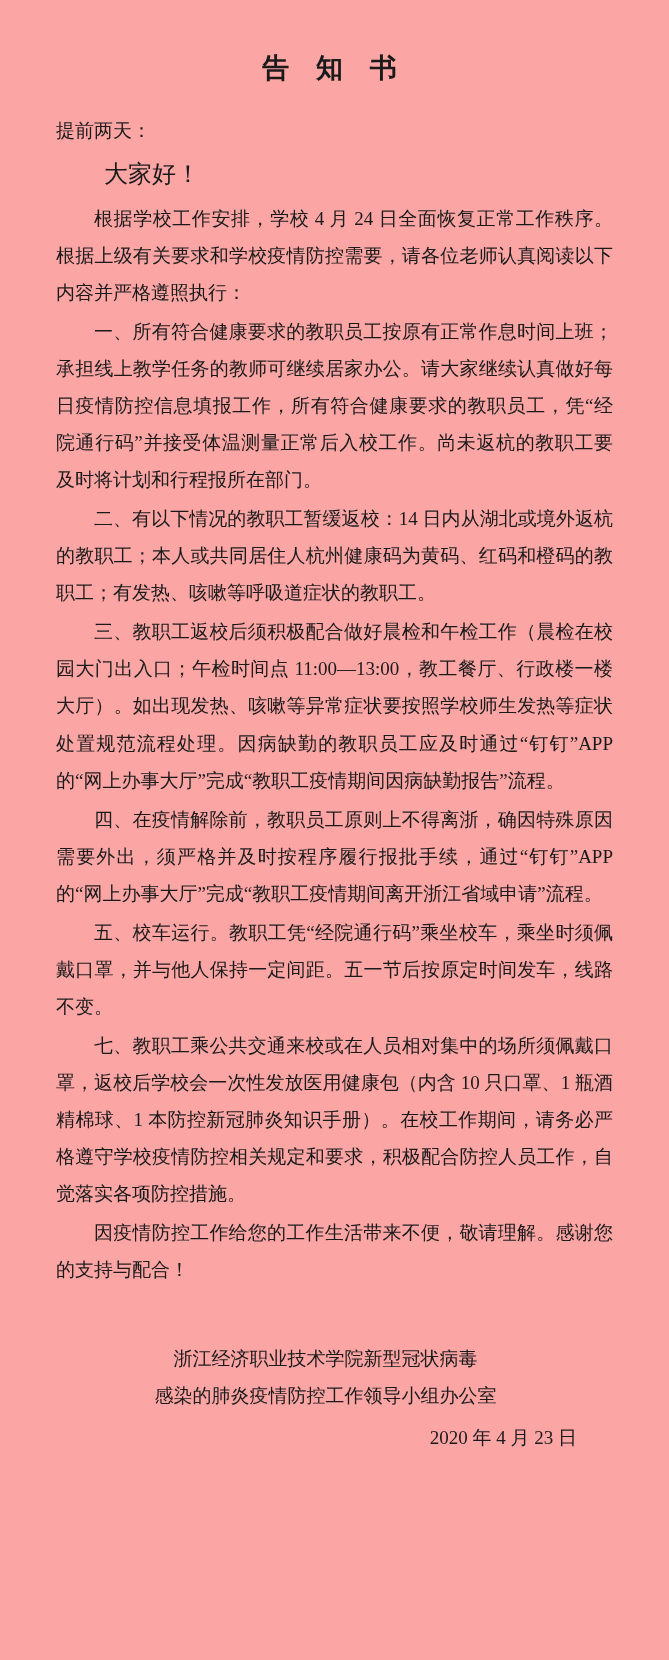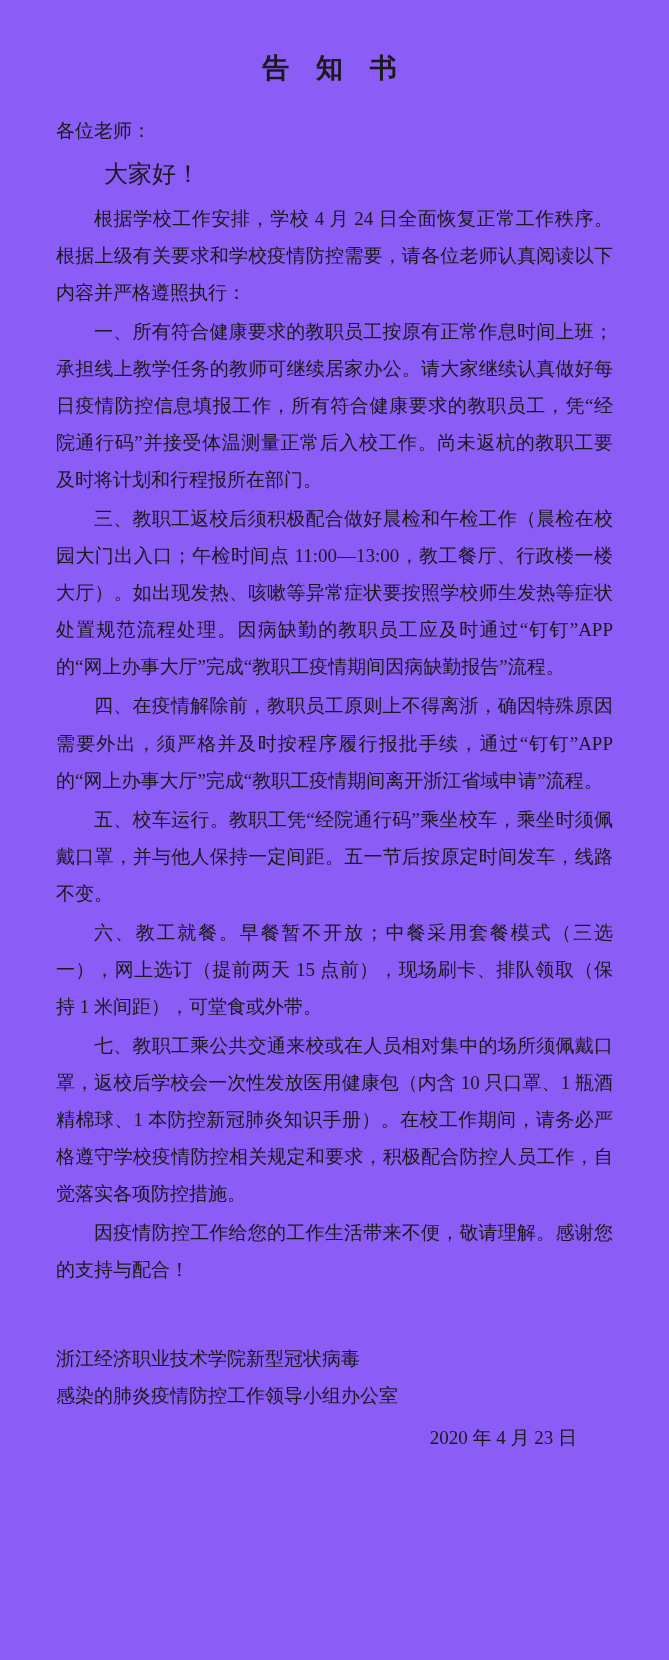--- a/index.html
+++ b/index.html
@@ -11,21 +11,21 @@
     width: 669px;
     min-height: 1660px;
     font-family: "Liberation Serif", "DejaVu Serif", serif;
     color: #1a1a1a;
   }
   .page {
     width: 669px;
     min-height: 1660px;
     box-sizing: border-box;
     padding: 38px 56px 30px 56px;
-    background: #8b5cf6;
+    background: #fca5a5;
   }
   .doc-title {
     text-align: center;
     font-size: 27px;
     font-weight: bold;
     letter-spacing: 10px;
     margin: 12px 0 26px 0;
     font-family: "Liberation Serif", "DejaVu Serif", serif;
   }
   .salutation {
@@ -46,49 +46,49 @@
     margin: 0 0 2px 0;
     text-align: justify;
     text-justify: inter-ideograph;
   }
   .closing {
     margin-top: 52px;
   }
   .sign-line {
     font-size: 19px;
     line-height: 1.95;
-    text-align: left;
+    text-align: center;
     margin: 0;
     padding-right: 18px;
   }
   .sign-date {
     font-size: 19px;
     line-height: 1.95;
     text-align: right;
     margin: 5px 0 0 0;
     padding-right: 36px;
   }
 </style>
 </head>
 <body>
 
 <div class="page">
 
   <h1 class="doc-title">告 知 书</h1>
 
-  <p class="salutation">各位老师：</p>
+  <p class="salutation">提前两天：</p>
 
   <p class="greeting">大家好！</p>
 
   <p class="para">根据学校工作安排，学校 4 月 24 日全面恢复正常工作秩序。根据上级有关要求和学校疫情防控需要，请各位老师认真阅读以下内容并严格遵照执行：</p>
   <p class="para">一、所有符合健康要求的教职员工按原有正常作息时间上班；承担线上教学任务的教师可继续居家办公。请大家继续认真做好每日疫情防控信息填报工作，所有符合健康要求的教职员工，凭“经院通行码”并接受体温测量正常后入校工作。尚未返杭的教职工要及时将计划和行程报所在部门。</p>
+  <p class="para">二、有以下情况的教职工暂缓返校：14 日内从湖北或境外返杭的教职工；本人或共同居住人杭州健康码为黄码、红码和橙码的教职工；有发热、咳嗽等呼吸道症状的教职工。</p>
   <p class="para">三、教职工返校后须积极配合做好晨检和午检工作（晨检在校园大门出入口；午检时间点 11:00—13:00，教工餐厅、行政楼一楼大厅）。如出现发热、咳嗽等异常症状要按照学校师生发热等症状处置规范流程处理。因病缺勤的教职员工应及时通过“钉钉”APP 的“网上办事大厅”完成“教职工疫情期间因病缺勤报告”流程。</p>
   <p class="para">四、在疫情解除前，教职员工原则上不得离浙，确因特殊原因需要外出，须严格并及时按程序履行报批手续，通过“钉钉”APP 的“网上办事大厅”完成“教职工疫情期间离开浙江省域申请”流程。</p>
   <p class="para">五、校车运行。教职工凭“经院通行码”乘坐校车，乘坐时须佩戴口罩，并与他人保持一定间距。五一节后按原定时间发车，线路不变。</p>
-  <p class="para">六、教工就餐。早餐暂不开放；中餐采用套餐模式（三选一），网上选订（提前两天 15 点前），现场刷卡、排队领取（保持 1 米间距），可堂食或外带。</p>
   <p class="para">七、教职工乘公共交通来校或在人员相对集中的场所须佩戴口罩，返校后学校会一次性发放医用健康包（内含 10 只口罩、1 瓶酒精棉球、1 本防控新冠肺炎知识手册）。在校工作期间，请务必严格遵守学校疫情防控相关规定和要求，积极配合防控人员工作，自觉落实各项防控措施。</p>
   <p class="para">因疫情防控工作给您的工作生活带来不便，敬请理解。感谢您的支持与配合！</p>
 
   <div class="closing">
     <p class="sign-line">浙江经济职业技术学院新型冠状病毒</p>
     <p class="sign-line">感染的肺炎疫情防控工作领导小组办公室</p>
     <p class="sign-date">2020 年 4 月 23 日</p>
   </div>
 
 </div>

